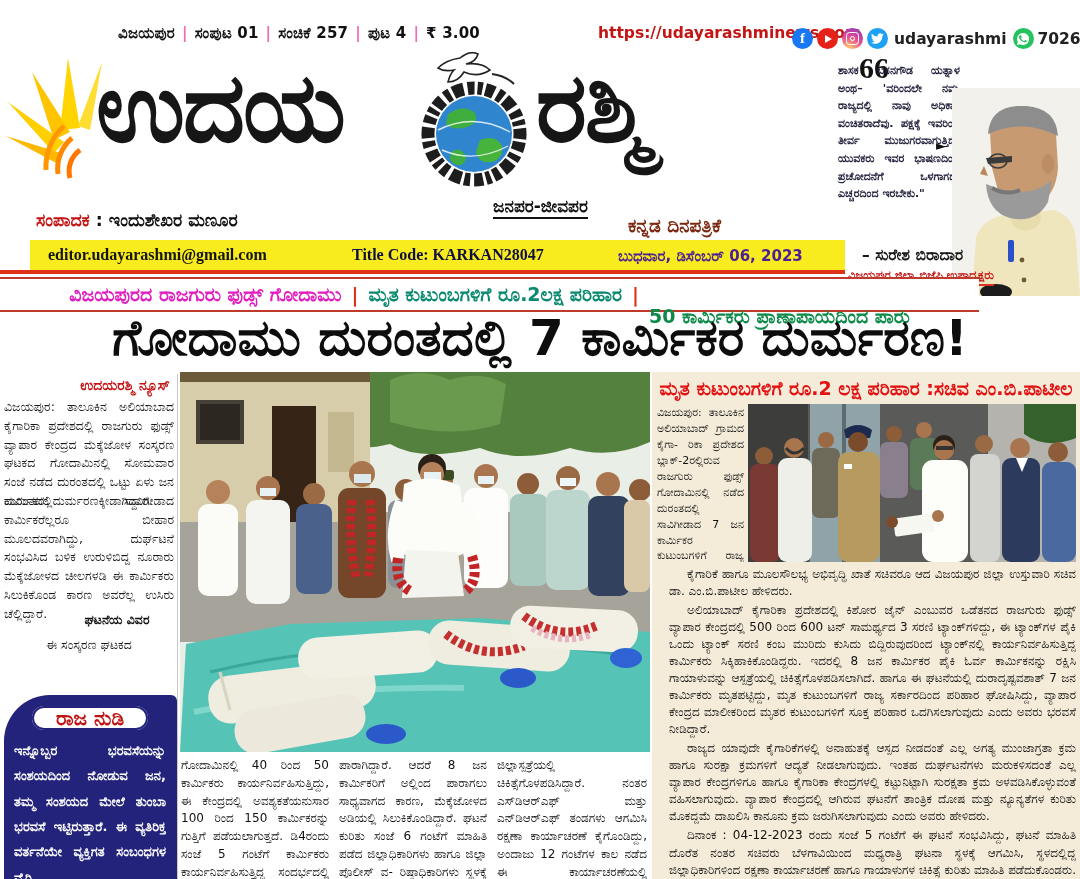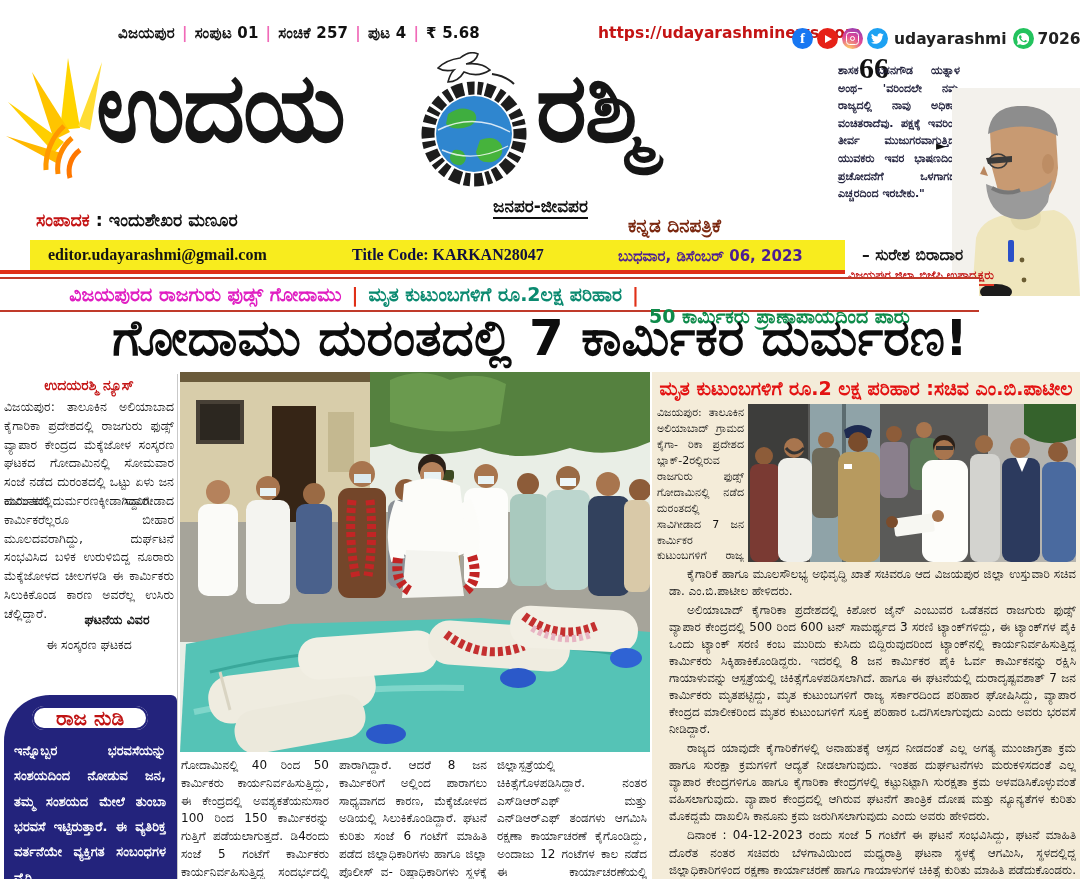--- a/index.html
+++ b/index.html
@@ -43,21 +43,21 @@
   .redline{top:270px;left:0;width:845px;height:4px;background:#e03018;}
   
   .strap{top:277px;left:0;width:979px;height:31px;border-top:2px solid #c03a2a;border-bottom:2px solid #c03a2a;
          display:flex;align-items:center;justify-content:center;font-size:19px;font-weight:800;background:#fff;}
   .strap .p1{color:#e01ec2;}
   .strap .p2{color:#0b8a70;}
   .strap .p3{color:#0e8a4a;margin-top:44px;}
   .strap .sp{color:#e03018;padding:0 10px;font-weight:bold;}
   
   .headline{top:309px;left:0;width:1080px;text-align:center;font-size:50px;font-weight:800;color:#0d0d0d;letter-spacing:0;}
-  .byline{top:377px;left:0px;width:178px;text-align:center;font-size:14px;font-weight:800;color:#c41414;}
+  .byline{top:377px;left:0px;width:178px;text-align:center;font-size:14px;font-weight:800;color:#c41414;padding-left:36px;}
   .story{font-size:12.5px;line-height:1.5;color:#191919;}
   .lead-p{left:4px;width:170px;}
   .lsub{top:612px;left:0;width:178px;text-align:center;font-size:12.5px;font-weight:bold;padding-left:28px;}
   .colrule{top:374px;left:177px;width:1px;height:505px;background:#c9c9c9;}
   
   .rnbox{top:695px;left:4px;width:173px;height:184px;background:#23237c;border-radius:46px 6px 0 0;}
   .rnpill{top:706px;left:32px;width:116px;height:24px;background:#fff;border-radius:13px;display:flex;align-items:center;justify-content:center;
           font-size:20px;font-weight:800;color:#c01414;box-shadow:0 0 0 2px #23237c inset;}
   .rntext{top:738px;left:14px;width:152px;color:#fff;font-size:13px;font-weight:bold;line-height:1.95;text-align:justify;}
   
@@ -71,21 +71,21 @@
   .rmini{top:405px;left:657px;width:87px;height:157px;overflow:hidden;font-size:11px;line-height:1.45;}
   .rbody{top:566px;left:657px;width:419px;height:312px;overflow:hidden;font-size:12px;line-height:1.42;}
   .rbody p{margin:0 0 2px 12px;text-indent:18px;}
 </style>
 </head>
 <body>
 
 <div id="page">
 
   <div class="abs issue-line">
-    <span>ವಿಜಯಪುರ</span><span class="sep">|</span><span>ಸಂಪುಟ 01</span><span class="sep">|</span><span>ಸಂಚಿಕೆ 257</span><span class="sep">|</span><span>ಪುಟ 4</span><span class="sep">|</span><span>₹ 5.68</span>
+    <span>ವಿಜಯಪುರ</span><span class="sep">|</span><span>ಸಂಪುಟ 01</span><span class="sep">|</span><span>ಸಂಚಿಕೆ 257</span><span class="sep">|</span><span>ಪುಟ 4</span><span class="sep">|</span><span>₹ 3.00</span>
   </div>
   <div class="abs website">https://udayarashminews.com</div>
 
   <div class="abs social">
     <span class="sic fb">f</span>
     <span class="sic yt">
         <span class="tri"></span>
       </span>
     <span class="sic ig">
         <span class="cam"></span>

